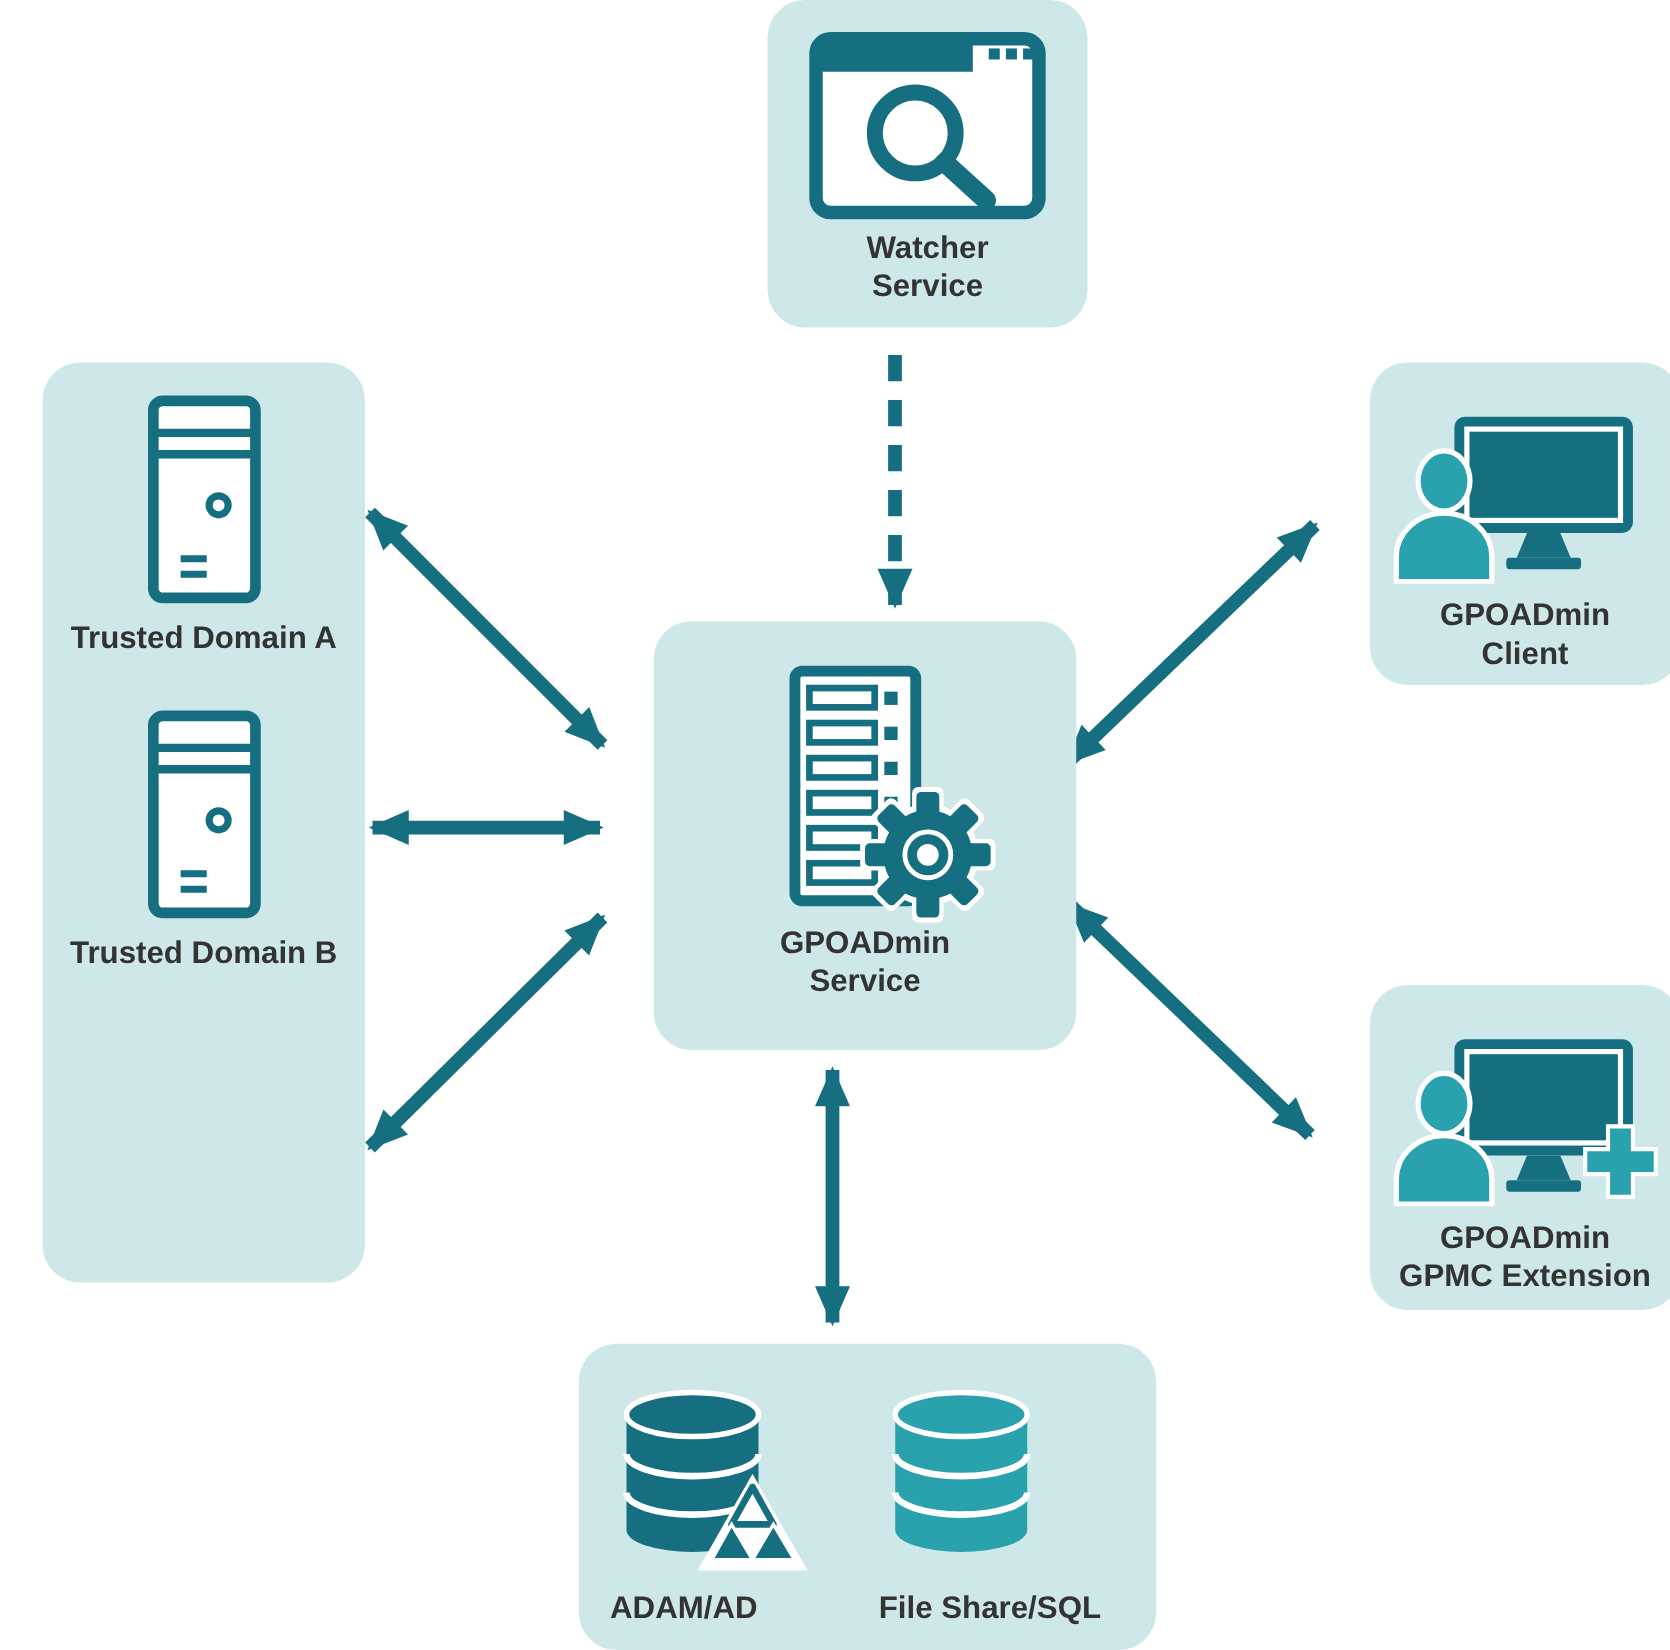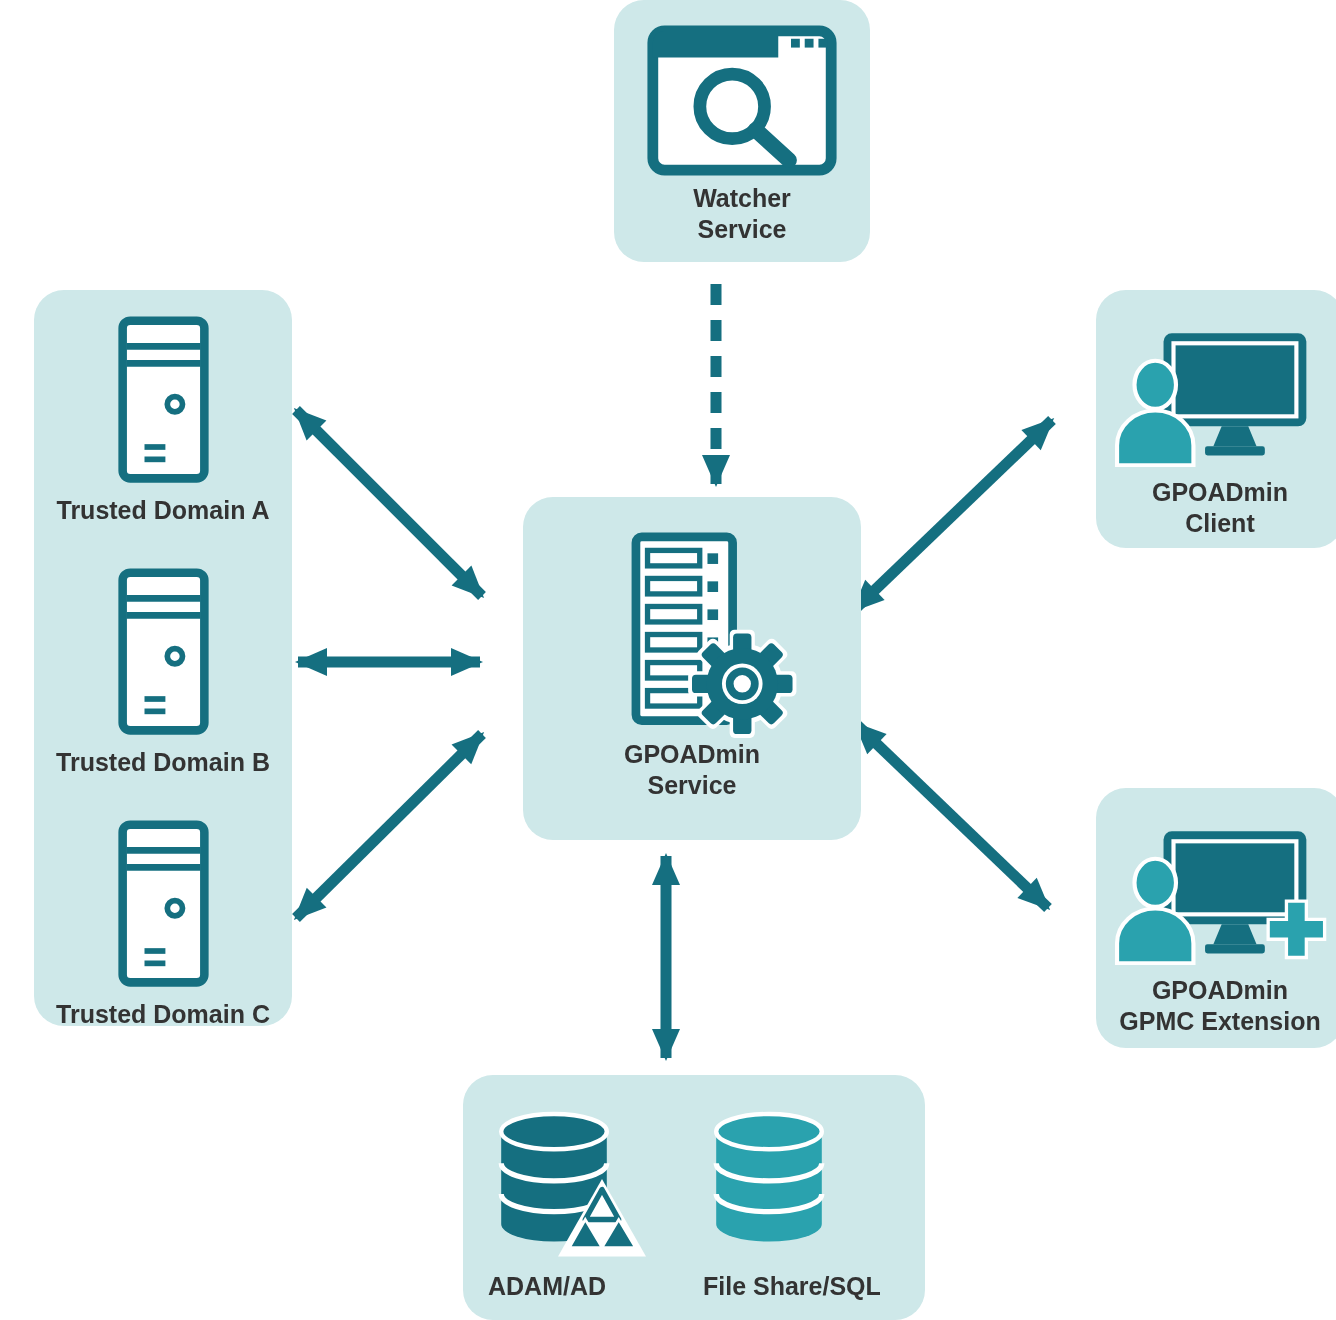--- a/index.html
+++ b/index.html
@@ -123,26 +123,20 @@
           <use href="#tower"></use>
         </svg>
       <div class="label">Trusted Domain A</div>
     </div>
     <div class="domain-item d1">
       <svg class="icon" viewBox="0 0 100 180">
           <use href="#tower"></use>
         </svg>
       <div class="label">Trusted Domain B</div>
     </div>
-    <div class="domain-item d2">
-      <svg class="icon" viewBox="0 0 100 180">
-          <use href="#tower"></use>
-        </svg>
-      <div class="label">Trusted Domain C</div>
-    </div>
   </div>
 
   <div class="box service">
     <svg class="icon" viewBox="0 0 240 215">
       <rect x="62" y="6" width="100" height="190" rx="6" class="f-white s-dark" stroke-width="9"></rect>
       <g>
         <rect x="74" y="20" width="54" height="16" class="f-white s-dark" stroke-width="5.5"></rect>
           <rect x="136" y="23" width="11" height="11" class="f-dark"></rect>
         <rect x="74" y="49" width="54" height="16" class="f-white s-dark" stroke-width="5.5"></rect>
           <rect x="136" y="52" width="11" height="11" class="f-dark"></rect>

